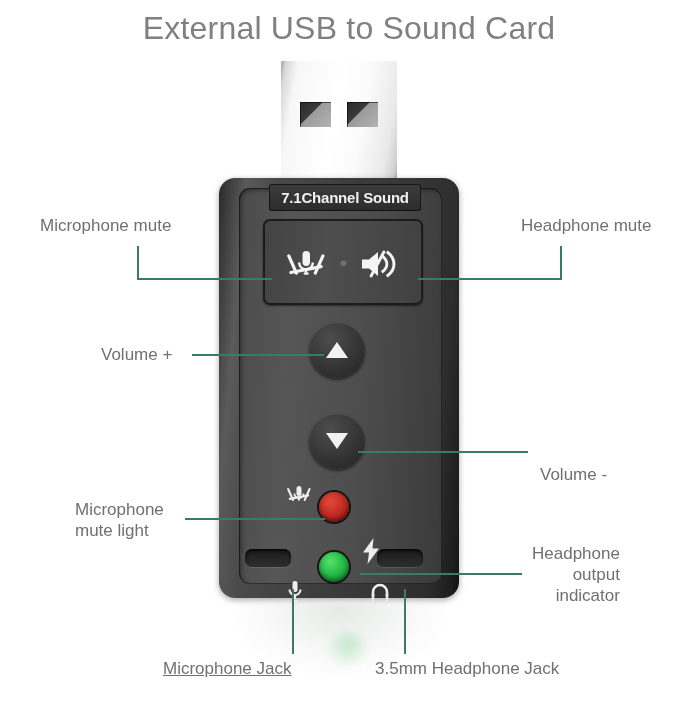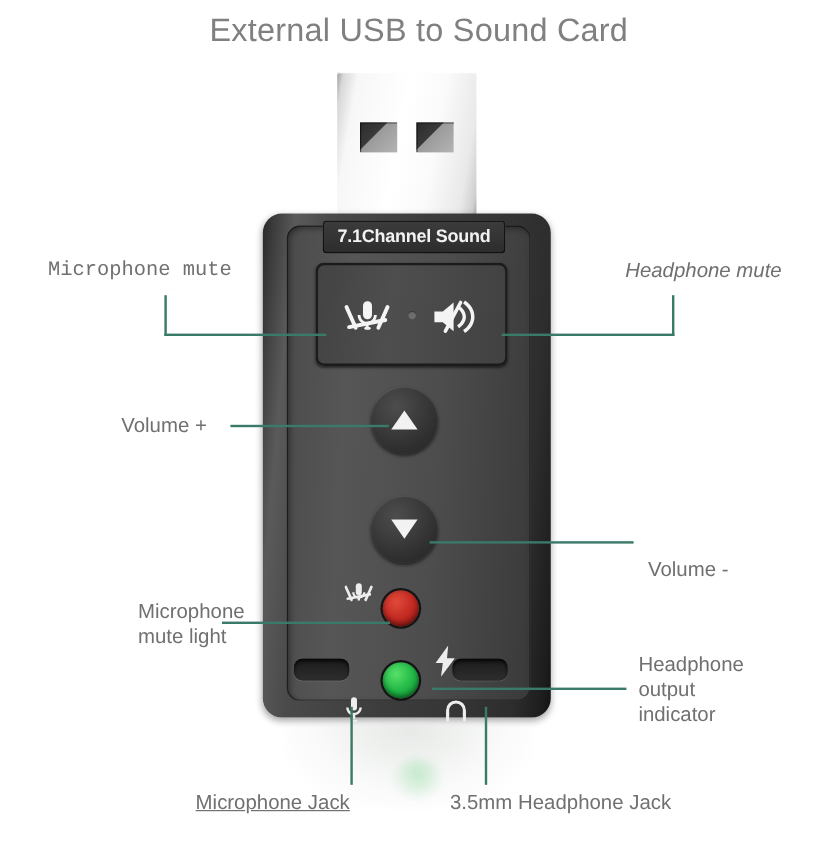--- a/index.html
+++ b/index.html
@@ -17,21 +17,21 @@
     color: #6b6b6b;
   }
 
   
   .page-title {
     position: absolute;
     top: 10px;
     left: 0;
     width: 698px;
     text-align: center;
-    font-size: 27px;
+    font-size: 32px;
     font-weight: 400;
     color: #808080;
     letter-spacing: 0.2px;
   }
 
   
   .callout {
     position: absolute;
     font-size: 17px;
     color: #707070;
@@ -349,39 +349,39 @@
         <path d="M4 14.5v5.5"></path>
         <path d="M18 14.5v5.5"></path>
       </g>
     </svg>
   </div>
 </div>
 
 <div class="reflection"></div>
 <div class="reflection-led"></div>
 
-<div class="callout" style="left:40px; top:215px;font-family:Liberation Mono, monospace;">Microphone mute</div>
+<div class="callout" style="left:40px; top:215px;">Microphone mute</div>
 <div class="leader v" style="left:137px; top:246px; height:34px;"></div>
 <div class="leader h" style="left:137px; top:278px; width:135px;"></div>
 
-<div class="callout" style="left:521px; top:215px;font-style:italic;">Headphone mute</div>
+<div class="callout" style="left:521px; top:215px;">Headphone mute</div>
 <div class="leader v" style="left:560px; top:246px; height:34px;"></div>
 <div class="leader h" style="left:418px; top:278px; width:144px;"></div>
 
 <div class="callout" style="left:84px; top:344px;margin-left:17px;">Volume +</div>
 <div class="leader h" style="left:192px; top:354px; width:132px;"></div>
 
 <div class="callout" style="left:540px; top:464px;">Volume -</div>
 <div class="leader h" style="left:358px; top:451px; width:170px;"></div>
 
-<div class="callout" style="left:75px; top:499px;margin-left:40px;">Microphone
+<div class="callout" style="left:75px; top:499px;">Microphone
 mute light</div>
 <div class="leader h" style="left:185px; top:518px; width:140px;"></div>
 
-<div class="callout" style="left:532px; top:543px;">Headphone
+<div class="callout" style="left:532px; top:543px;text-align:right;">Headphone
 output
 indicator</div>
 <div class="leader h" style="left:360px; top:573px; width:162px;"></div>
 
 <div class="leader v" style="left:292px; top:589px; height:65px;"></div>
 <div class="callout" style="left:163px; top:658px;text-decoration:underline;">Microphone Jack</div>
 
 <div class="leader v" style="left:404px; top:589px; height:65px;"></div>
 <div class="callout" style="left:375px; top:658px;">3.5mm Headphone Jack</div>
 

